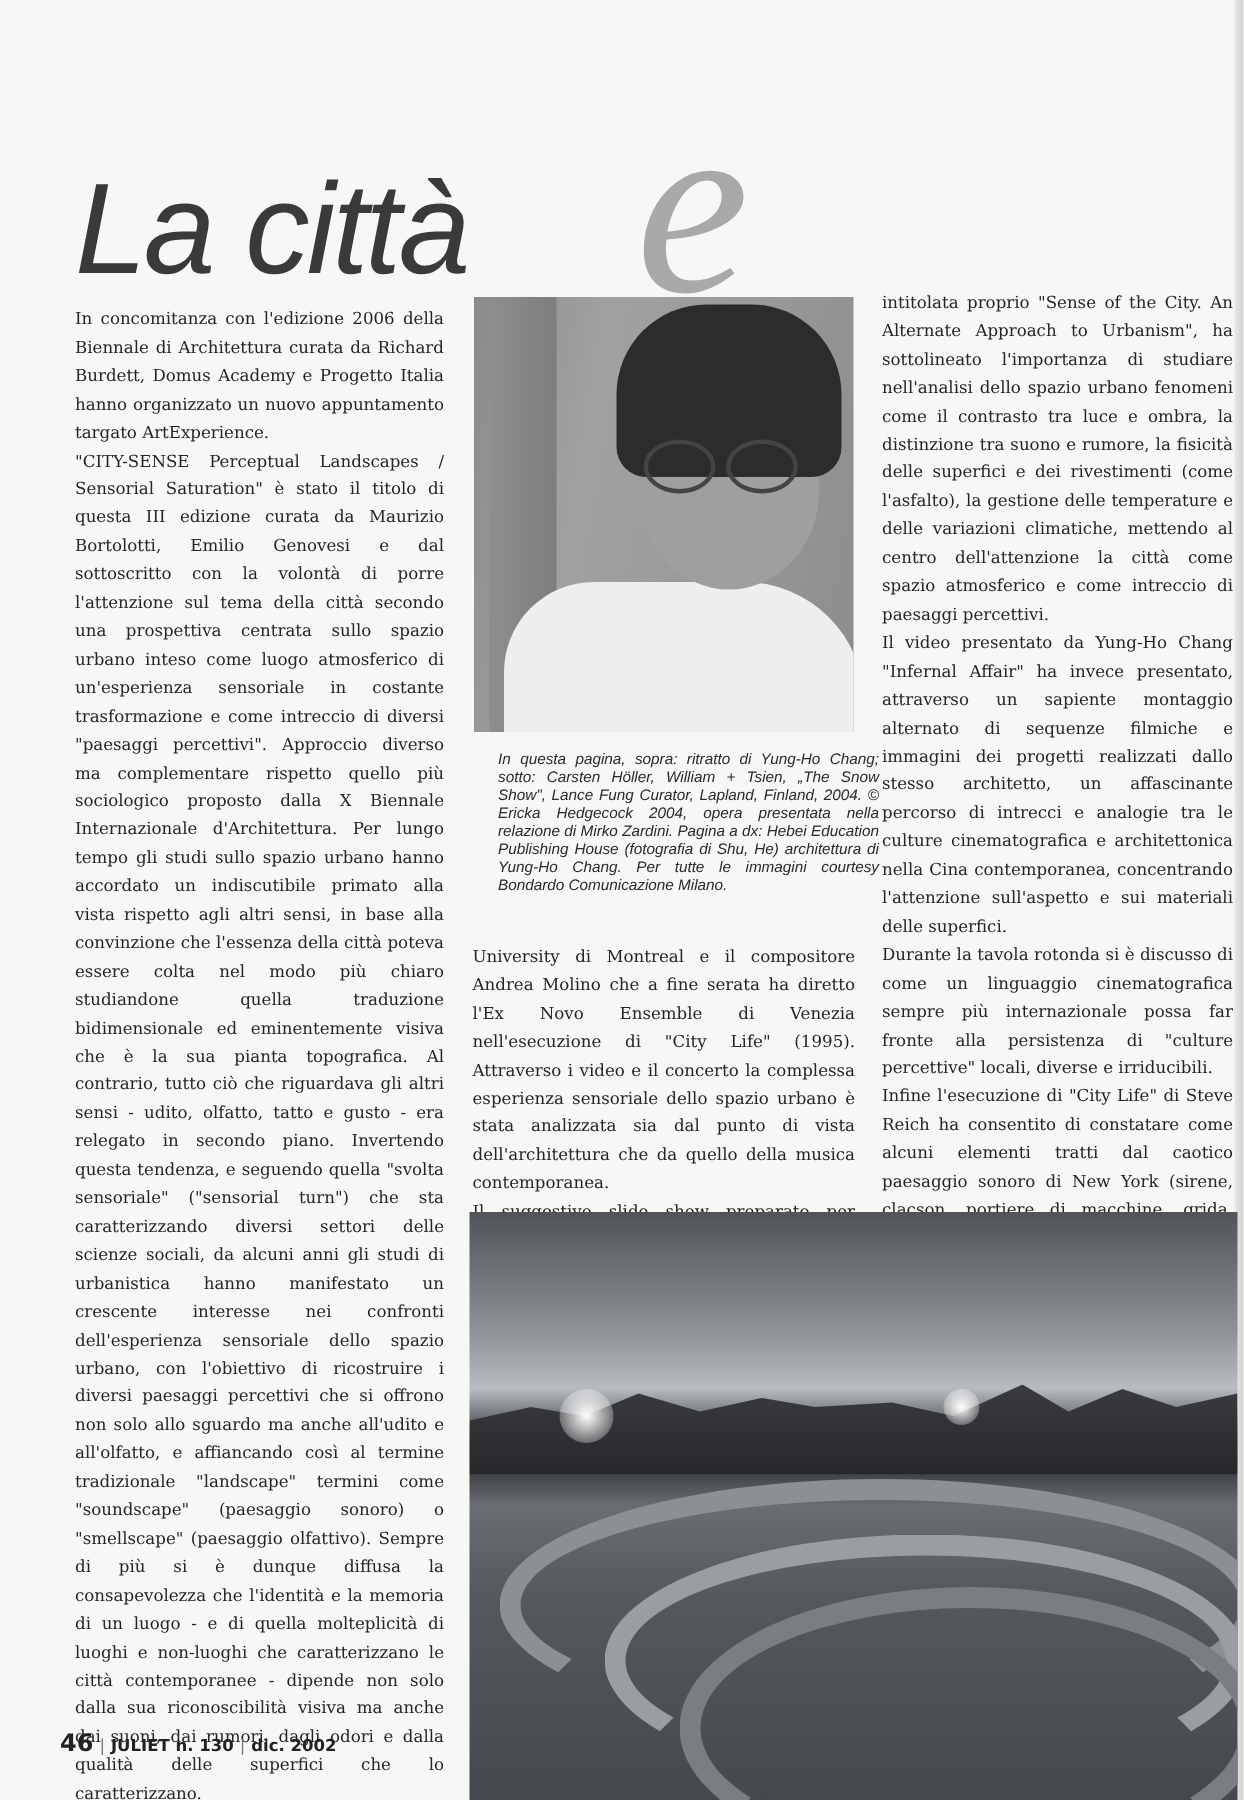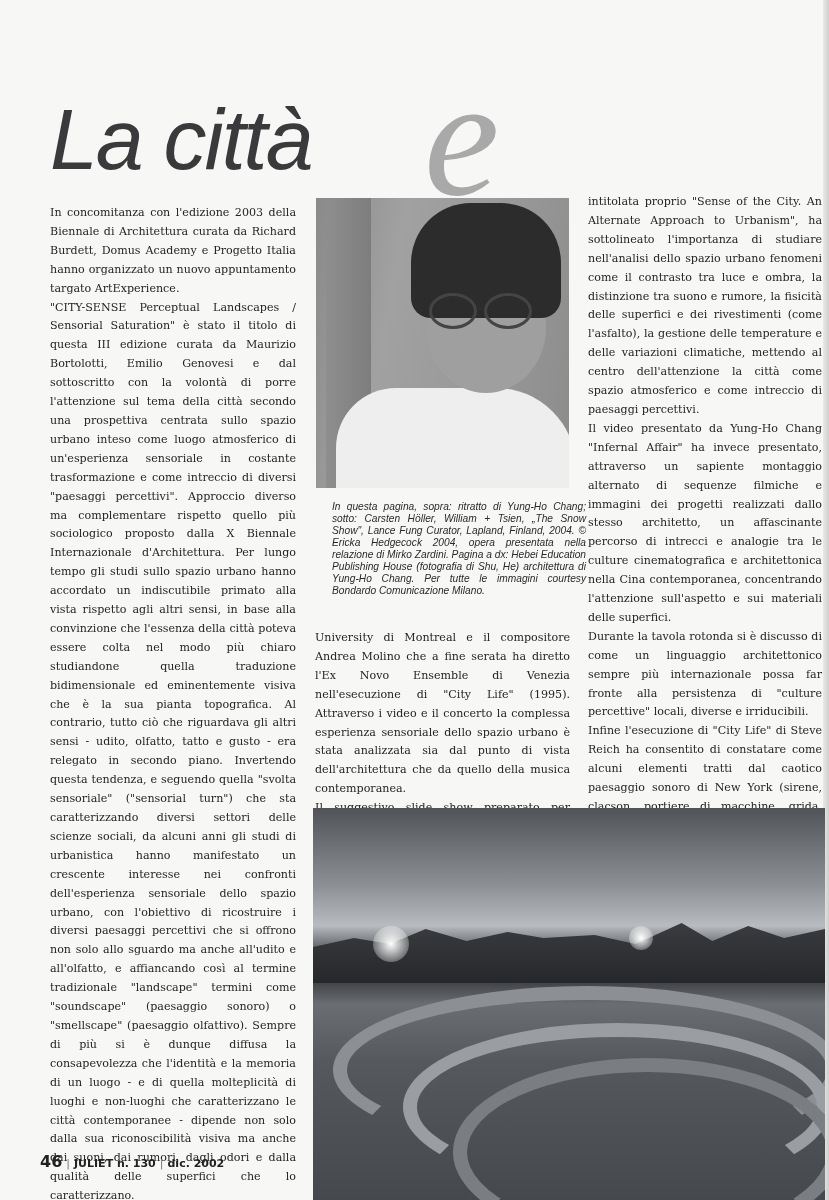--- a/index.html
+++ b/index.html
@@ -9,21 +9,21 @@
   }
   .page-edge {
     position:absolute; right:0; top:0; width:6px; height:1200px;
     background:linear-gradient(to right,#e9e9e7,#cfcfcd);
   }
   .title {
     position:absolute; left:50px; top:82px; width:780px; height:120px;
     font-family:"Liberation Sans", sans-serif; font-style:italic;
     font-size:86px; letter-spacing:-2px; color:#3a3a3c; white-space:nowrap;
   }
-  .title .t1 { position:absolute; left:0; top:8px; }
+  .title .t1 { position:absolute; left:0; top:22px; }
   .title .t2 { position:absolute; left:448px; top:10px; }
   .title .big-e {
     position:absolute; left:374px; top:-30px;
     font-family:"Liberation Serif", serif; font-style:italic;
     font-size:170px; color:#a9a9a9; line-height:1;
   }
   .col {
     position:absolute; font-family:"DejaVu Serif", serif; font-size:11.1px;
     line-height:18.9px; color:#242424; text-align:justify;
   }
@@ -101,21 +101,21 @@
 <body>
 
 <div class="page-edge"></div>
 
 <div class="title">
   <span class="t1">La città</span>
   <span class="big-e">e</span>
 </div>
 
 <div class="col col1">
-  <p>In concomitanza con l'edizione 2003 della Biennale di Architettura curata da Richard Burdett, Domus Academy e Progetto Italia hanno organizzato un nuovo appuntamento targato ArtExperience.</p>
+  <p>In concomitanza con l'edizione 2006 della Biennale di Architettura curata da Richard Burdett, Domus Academy e Progetto Italia hanno organizzato un nuovo appuntamento targato ArtExperience.</p>
   <p>"CITY-SENSE Perceptual Landscapes / Sensorial Saturation" è stato il titolo di questa III edizione curata da Maurizio Bortolotti, Emilio Genovesi e dal sottoscritto con la volontà di porre l'attenzione sul tema della città secondo una prospettiva centrata sullo spazio urbano inteso come luogo atmosferico di un'esperienza sensoriale in costante trasformazione e come intreccio di diversi "paesaggi percettivi". Approccio diverso ma complementare rispetto quello più sociologico proposto dalla X Biennale Internazionale d'Architettura. Per lungo tempo gli studi sullo spazio urbano hanno accordato un indiscutibile primato alla vista rispetto agli altri sensi, in base alla convinzione che l'essenza della città poteva essere colta nel modo più chiaro studiandone quella traduzione bidimensionale ed eminentemente visiva che è la sua pianta topografica. Al contrario, tutto ciò che riguardava gli altri sensi - udito, olfatto, tatto e gusto - era relegato in secondo piano. Invertendo questa tendenza, e seguendo quella "svolta sensoriale" ("sensorial turn") che sta caratterizzando diversi settori delle scienze sociali, da alcuni anni gli studi di urbanistica hanno manifestato un crescente interesse nei confronti dell'esperienza sensoriale dello spazio urbano, con l'obiettivo di ricostruire i diversi paesaggi percettivi che si offrono non solo allo sguardo ma anche all'udito e all'olfatto, e affiancando così al termine tradizionale "landscape" termini come "soundscape" (paesaggio sonoro) o "smellscape" (paesaggio olfattivo). Sempre di più si è dunque diffusa la consapevolezza che l'identità e la memoria di un luogo - e di quella molteplicità di luoghi e non-luoghi che caratterizzano le città contemporanee - dipende non solo dalla sua riconoscibilità visiva ma anche dai suoni, dai rumori, dagli odori e dalla qualità delle superfici che lo caratterizzano.</p>
 
 </div>
 
 <div class="photo portrait">
   <div class="column-l"></div>
   <div class="shirt"></div>
   <div class="face"></div>
   <div class="hair"></div>
   <div class="glasses-l"></div>
@@ -125,21 +125,21 @@
 <div class="caption">In questa pagina, sopra: ritratto di Yung-Ho Chang; sotto: Carsten Höller, William + Tsien, „The Snow Show", Lance Fung Curator, Lapland, Finland, 2004. © Ericka Hedgecock 2004, opera presentata nella relazione di Mirko Zardini. Pagina a dx: Hebei Education Publishing House (fotografia di Shu, He) architettura di Yung-Ho Chang. Per tutte le immagini courtesy Bondardo Comunicazione Milano.</div>
 
 <div class="col col2">
   <p>University di Montreal e il compositore Andrea Molino che a fine serata ha diretto l'Ex Novo Ensemble di Venezia nell'esecuzione di "City Life" (1995). Attraverso i video e il concerto la complessa esperienza sensoriale dello spazio urbano è stata analizzata sia dal punto di vista dell'architettura che da quello della musica contemporanea.</p>
   <p>Il suggestivo slide show preparato per l'occasione da Mirko Zardini, curatore della mostra</p>
 </div>
 
 <div class="col col3">
   <p>intitolata proprio "Sense of the City. An Alternate Approach to Urbanism", ha sottolineato l'importanza di studiare nell'analisi dello spazio urbano fenomeni come il contrasto tra luce e ombra, la distinzione tra suono e rumore, la fisicità delle superfici e dei rivestimenti (come l'asfalto), la gestione delle temperature e delle variazioni climatiche, mettendo al centro dell'attenzione la città come spazio atmosferico e come intreccio di paesaggi percettivi.</p>
   <p>Il video presentato da Yung-Ho Chang "Infernal Affair" ha invece presentato, attraverso un sapiente montaggio alternato di sequenze filmiche e immagini dei progetti realizzati dallo stesso architetto, un affascinante percorso di intrecci e analogie tra le culture cinematografica e architettonica nella Cina contemporanea, concentrando l'attenzione sull'aspetto e sui materiali delle superfici.</p>
-  <p>Durante la tavola rotonda si è discusso di come un linguaggio architettonico sempre più internazionale possa far fronte alla persistenza di "culture percettive" locali, diverse e irriducibili.</p>
+  <p>Durante la tavola rotonda si è discusso di come un linguaggio cinematografica sempre più internazionale possa far fronte alla persistenza di "culture percettive" locali, diverse e irriducibili.</p>
   <p>Infine l'esecuzione di "City Life" di Steve Reich ha consentito di constatare come alcuni elementi tratti dal caotico paesaggio sonoro di New York (sirene, clacson, portiere di macchine, grida, ecc.) possano essere organicamente inseriti in un tessuto orchestrale tradizionale (archi, fiati, pianoforti), dando vita a una composizione capace di restituirci la nostra esperienza viva e dinamica della metropoli contemporanea.</p>
   <p class="sig">Antonio Somaini</p>
 </div>
 
 <div class="photo landscape">
   <div class="treeline"></div>
   <div class="light1"></div>
   <div class="light2"></div>
   <div class="ring r1"></div>
   <div class="ring r2"></div>

